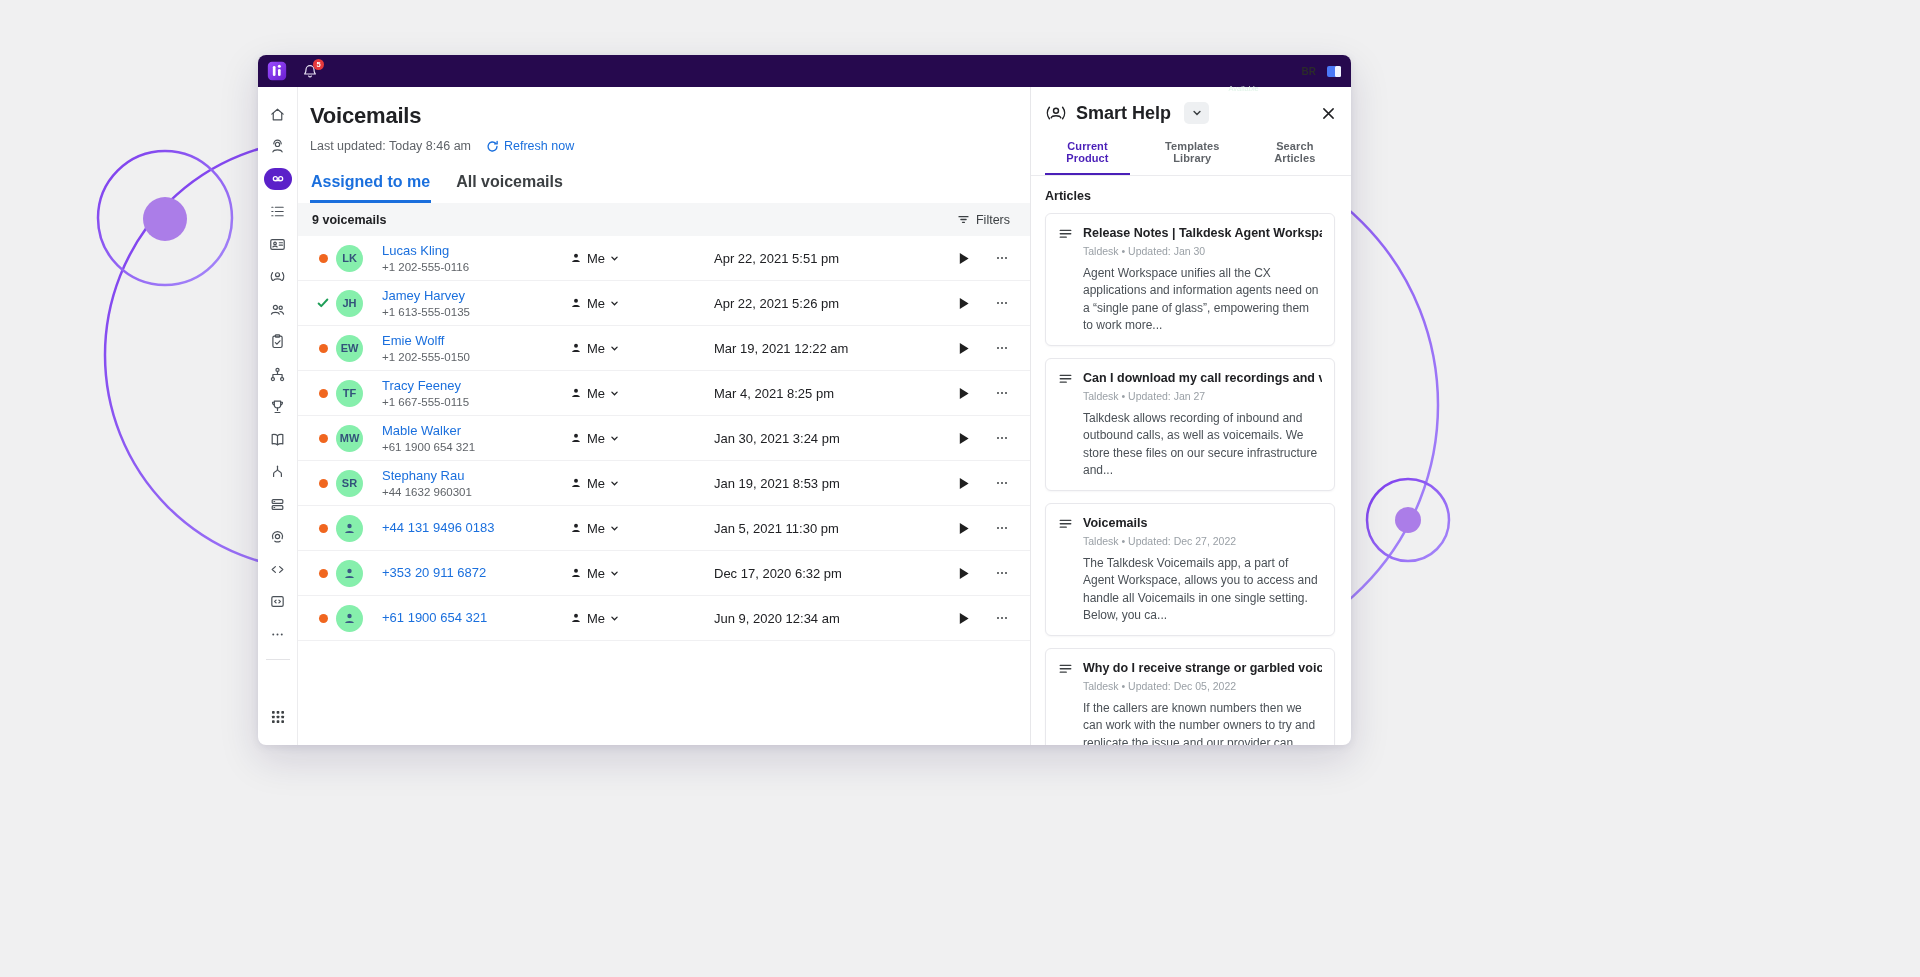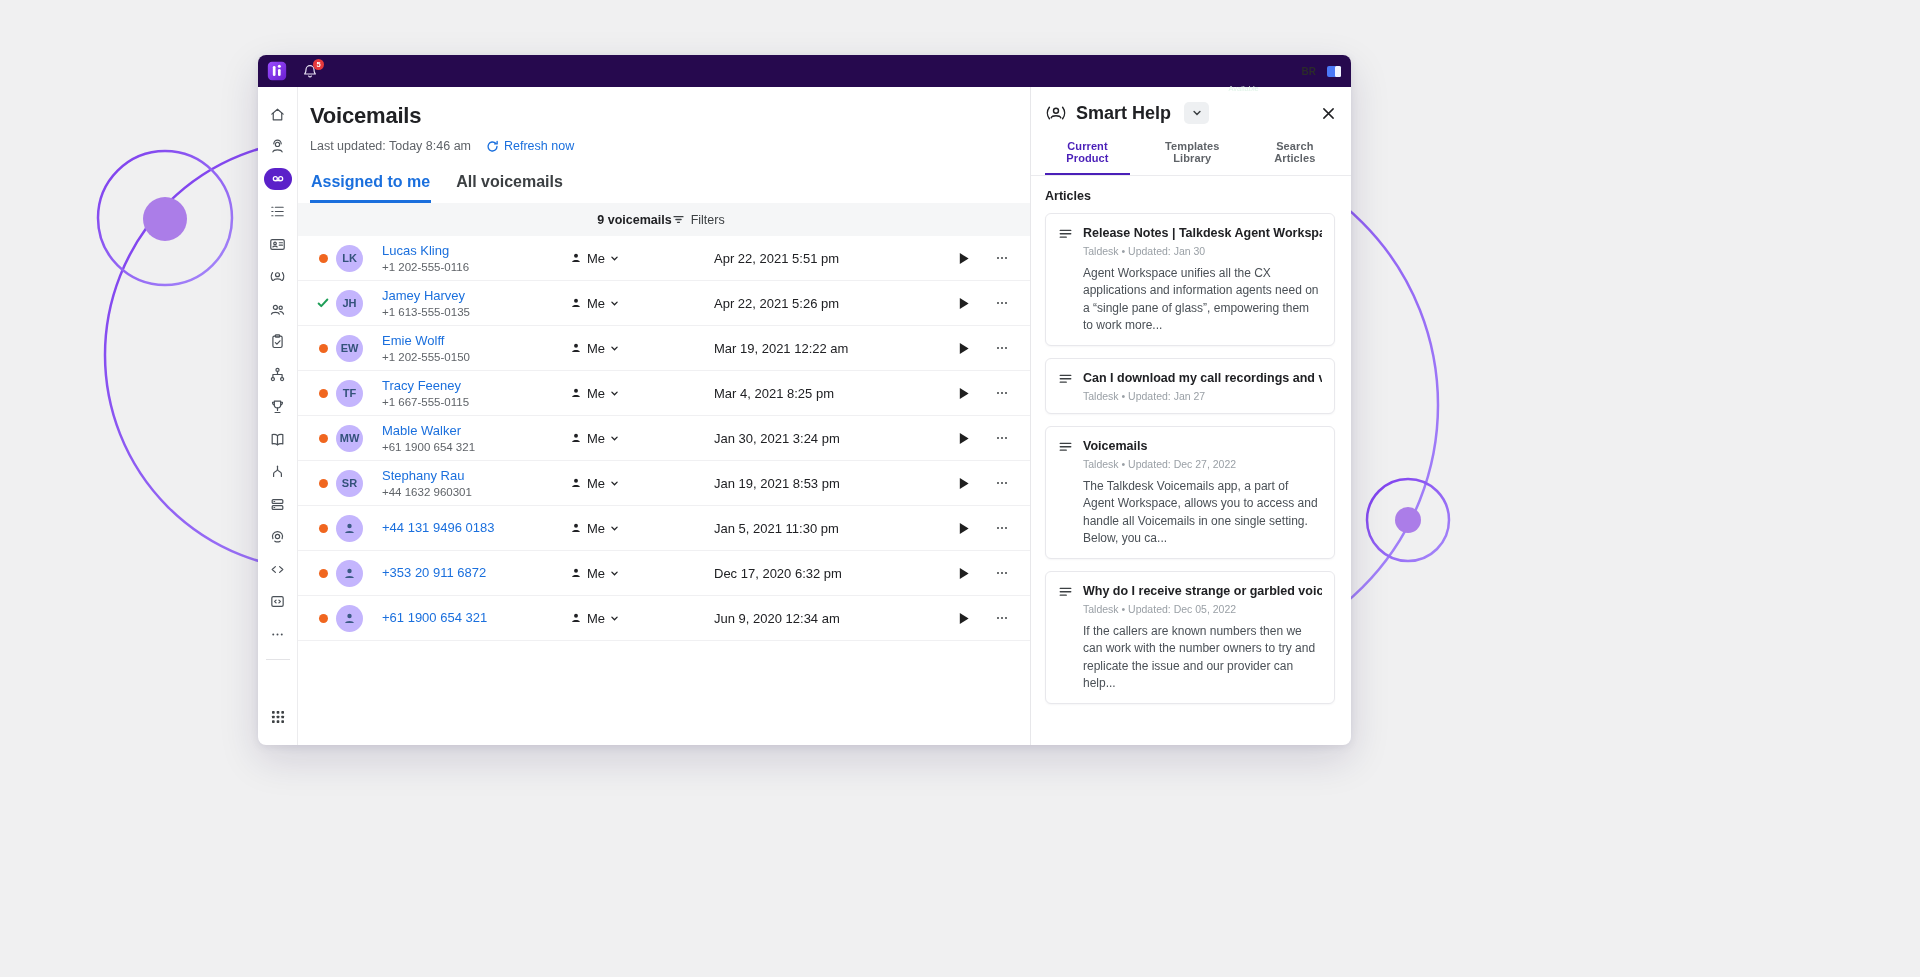--- a/index.html
+++ b/index.html
@@ -62,34 +62,34 @@
   .main-header { padding:16px 18px 0 12px; }
   .page-title { font-size:22px; font-weight:bold; color:#202124; letter-spacing:-.2px; margin-bottom:10px; }
   .updated-row { display:flex; align-items:center; gap:7px; font-size:12.5px; color:#5f6368; }
   .refresh-link { display:flex; align-items:center; gap:5px; color:#1a6fdd; background:none; border:0;
     font-size:12.5px; cursor:pointer; margin-left:8px; font-family:inherit; }
   .tabs { display:flex; gap:24px; margin-top:20px; }
   .tab { background:none; border:0; font-family:inherit; font-size:16px; font-weight:bold; color:#3c4043;
     padding:0 1px 9px; cursor:pointer; border-bottom:3px solid transparent; }
   .tab.active { color:#1a6fdd; border-bottom-color:#1a6fdd; }
 
-  .count-bar { height:33px; background:#f5f6f7; display:flex; align-items:center; justify-content:center;
+  .count-bar { height:33px; background:#f5f6f7; display:flex; align-items:center; justify-content:space-between;
     padding:0 20px 0 14px; }
   .count-label { font-size:12.5px; font-weight:bold; color:#202124; }
   .filters-btn { display:flex; align-items:center; gap:6px; background:none; border:0; font-family:inherit;
     font-size:12.5px; color:#3c4043; cursor:pointer; }
 
   .grid-cols { display:grid; grid-template-columns:26px 46px 1fr 144px 232px 36px 40px; align-items:center; }
   .table-header { height:40px; padding:0 8px 0 12px; border-bottom:1px solid #ececee;
     font-size:12.5px; font-weight:bold; color:#3c4043; }
   .th-contact { grid-column:2 / 4; }
   .vm-row { height:45px; padding:0 8px 0 12px; border-bottom:1px solid #f0f0f2; cursor:pointer; }
   .cell-status { display:flex; justify-content:center; }
   .dot-new { width:9px; height:9px; border-radius:50%; background:#f0661f; }
-  .avatar { width:27px; height:27px; border-radius:50%; background:#c4b5fd; color:#33527a;
+  .avatar { width:27px; height:27px; border-radius:50%; background:#86efac; color:#33527a;
     font-size:11px; font-weight:bold; display:flex; align-items:center; justify-content:center; }
   .contact-cell { min-width:0; }
   .contact-name { background:none; border:0; padding:0; font-family:inherit; font-size:13px; color:#1a6fdd;
     cursor:pointer; display:block; text-align:left; line-height:1.25; }
   .contact-phone { font-size:11.5px; color:#5f6368; margin-top:2px; }
   .assigned-btn { display:flex; align-items:center; gap:5px; background:none; border:0; font-family:inherit;
     font-size:13px; color:#202124; cursor:pointer; }
   .when-cell { font-size:13px; color:#202124; }
   .icon-btn { background:none; border:0; cursor:pointer; display:flex; align-items:center; justify-content:center; }
 
@@ -771,20 +771,21 @@
             </div>
           </div>
 
           <div class="article-card">
             <div class="card-grid">
               <svg width="15" height="15" viewBox="0 0 20 20" fill="none" stroke="#3c4043" stroke-width="1.8" stroke-linecap="round" style="margin-top:2px">
                 <path d="M3 4.5h14M3 9h14M3 13.5h8"></path>
               </svg>
               <span class="card-title">Can I download my call recordings and vo...</span>
               <span class="card-meta">Taldesk • Updated: Jan 27</span>
+              <span class="card-body">Talkdesk allows recording of inbound and outbound calls, as well as voicemails. We store these files on our secure infrastructure and...</span>
             </div>
           </div>
 
           <div class="article-card">
             <div class="card-grid">
               <svg width="15" height="15" viewBox="0 0 20 20" fill="none" stroke="#3c4043" stroke-width="1.8" stroke-linecap="round" style="margin-top:2px">
                 <path d="M3 4.5h14M3 9h14M3 13.5h8"></path>
               </svg>
               <span class="card-title">Voicemails</span>
               <span class="card-meta">Taldesk • Updated: Dec 27, 2022</span>

